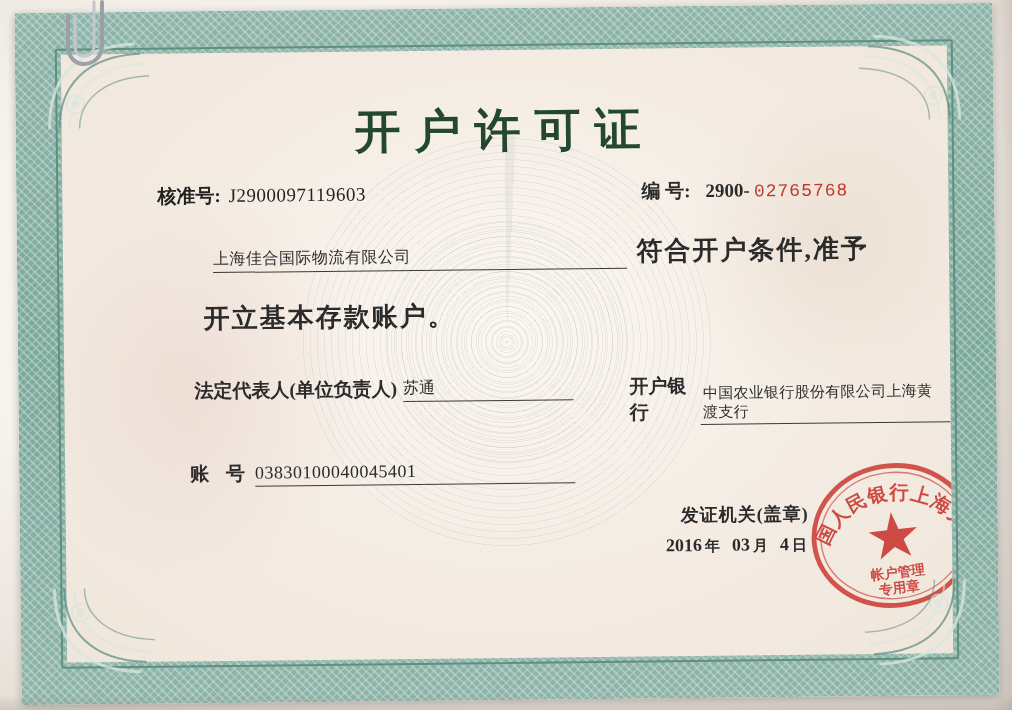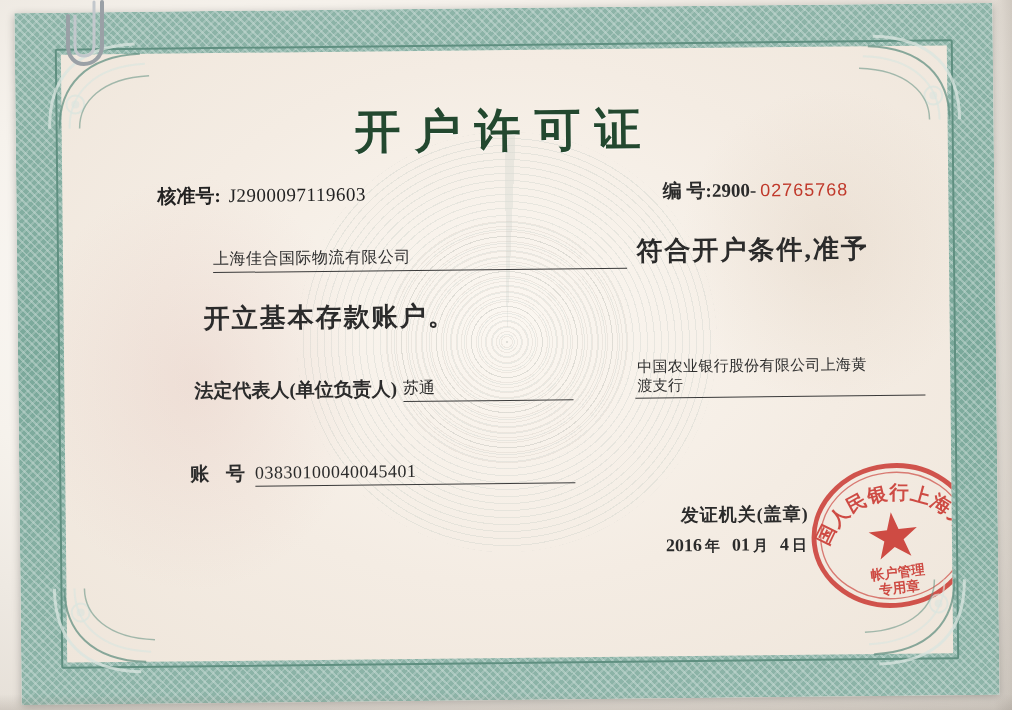--- a/index.html
+++ b/index.html
@@ -164,24 +164,24 @@
 
   .row-serial {
     position: absolute;
     right: 100px;
     top: 130px;
     font-size: 19px;
     font-weight: bold;
     display: flex;
     align-items: baseline;
   }
-  .row-serial .prefix { margin-left: 0; }
+  .row-serial .prefix { margin-left: 15px; }
   .row-serial .red {
     color: #c0392b;
-    font-family: Liberation Sans, sans-serif;
+    font-family: Liberation Mono, monospace;
     font-size: 18px;
     letter-spacing: 1px;
     margin-left: 4px;
     font-weight: normal;
   }
 
   .body-line-1 {
     position: absolute;
     left: 140px;
     right: 80px;
@@ -382,41 +382,42 @@
         </div>
 
         <div class="body-line-2">开立基本存款账户。</div>
 
         <div class="row-legal">
           <span>法定代表人(单位负责人)</span>
           <span class="fill-legal">苏通</span>
         </div>
 
         <div class="row-bank">
+          <span>开户银行</span>
           <span class="fill-bank">
             <span class="bank-text">
               <span>中国农业银行股份有限公司上海黄</span>
               <span class="l2">渡支行</span>
             </span>
           </span>
         </div>
 
         <div class="row-account">
           <span>账 号</span>
           <span class="fill-account">03830100040045401</span>
         </div>
 
         <div class="issuer-block">
           <span class="issuer-label">发证机关(盖章)</span>
         </div>
 
         <div class="date-row">
           <span class="num">2016</span>
           <span class="unit">年</span>
-          <span class="num">01</span>
+          <span class="num">03</span>
           <span class="unit">月</span>
           <span class="num">4</span>
           <span class="unit">日</span>
         </div>
 
         <svg class="seal" viewBox="0 0 200 165">
           <g transform="rotate(-6 100 82)">
             <ellipse cx="100" cy="82" rx="82" ry="72" fill="none" stroke="#c9352e" stroke-width="5" opacity="0.95"></ellipse>
             <ellipse cx="100" cy="82" rx="75" ry="65" fill="none" stroke="#c9352e" stroke-width="1.4" opacity="0.7"></ellipse>
             <path id="sealTopArc" d="M 30 92 A 72 62 0 0 1 170 92" fill="none"></path>

